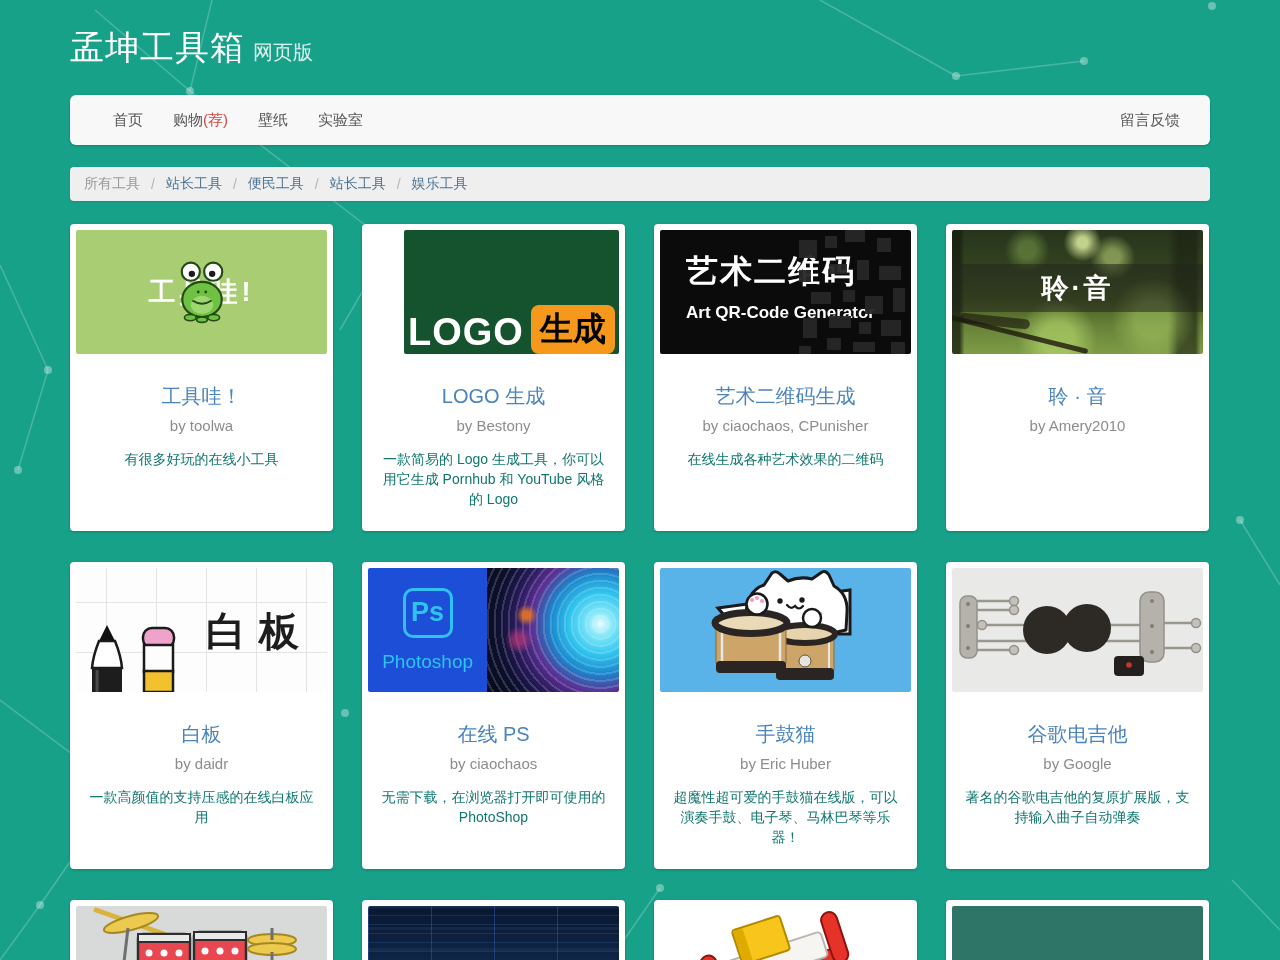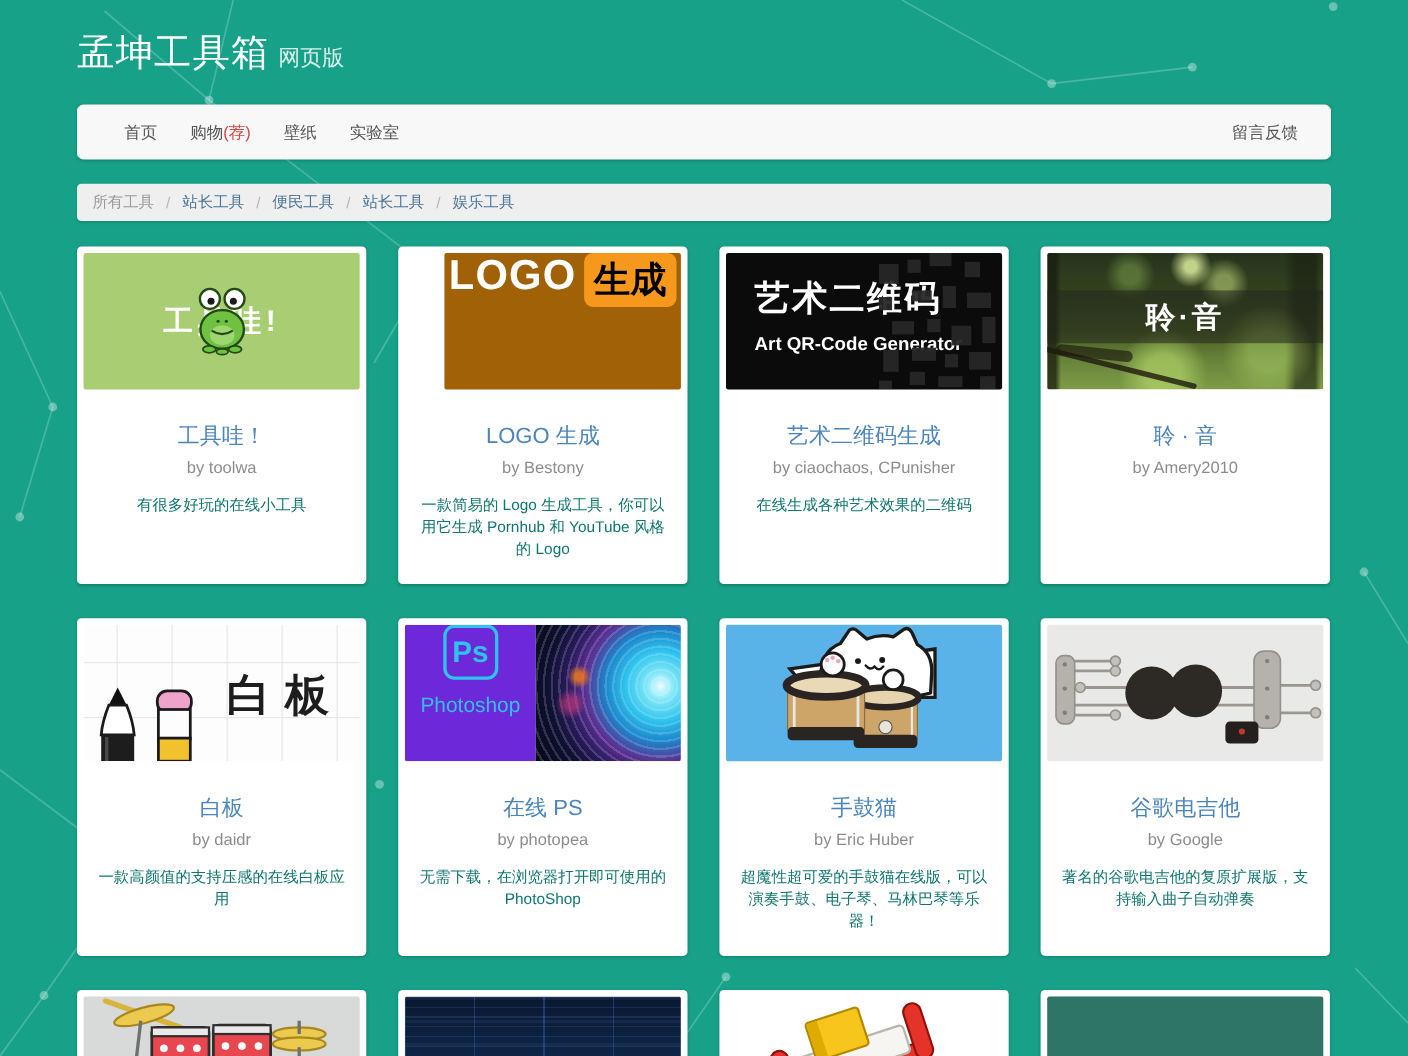--- a/index.html
+++ b/index.html
@@ -49,21 +49,21 @@
   .banner { position:relative; height:124px; border-radius:2px; overflow:hidden; }
   .card-title { margin-top:29px; font-size:20px; font-weight:400; color:#4a84bd; }
   .card-author { margin-top:7px; font-size:15px; color:#8c8c8c; }
   .card-desc { margin:16px 10px 0; font-size:14px; color:#0f766e; line-height:1.42; }
 
   
   .b-toolwa { background:#A8CD73; display:flex; align-items:center; justify-content:center; gap:16px; }
   .toolwa-text { color:#fff; font-size:27px; font-weight:bold; letter-spacing:4px; }
 
   
-  .b-logo { background:#a16207; display:flex; align-items:flex-start; justify-content:center;margin-left:36px; }
+  .b-logo { background:#14532d; display:flex; align-items:flex-end; justify-content:center;margin-left:36px; }
   .logo-white { color:#fff; font-weight:800; font-size:38px; letter-spacing:1px; }
   .logo-orange { background:#F5981C; color:#000; font-weight:800; font-size:33px;
     padding:2px 9px; border-radius:8px; margin-left:7px; }
 
   
   .b-artqr { background:#0b0b0b; text-align:left; padding:20px 0 0 26px; color:#fff; }
   .artqr-title { font-size:32px; font-weight:bold; letter-spacing:2px; }
   .artqr-sub { font-size:17px; font-weight:bold; margin-top:9px; }
   .qr-pattern { position:absolute; right:0; top:0; opacity:.95; }
 
@@ -89,22 +89,22 @@
   
   .b-board { background:#fdfdfd;
     background-image:linear-gradient(#e3e3e3 1px, transparent 1px),
                      linear-gradient(90deg,#e3e3e3 1px, transparent 1px);
     background-size:50px 50px; background-position:-20px -16px; }
   .board-text { position:absolute; left:130px; top:36px; font-size:40px; font-weight:bold;
     color:#1d1d1d; letter-spacing:13px; font-family:"DejaVu Serif","Liberation Serif",serif; }
 
   
   .b-ps { display:flex; text-align:left; }
-  .ps-left { width:47.5%; height:100%; background:#6d28d9; display:flex; flex-direction:column;
-    align-items:center; justify-content:flex-start; gap:13px; }
+  .ps-left { width:47.5%; height:100%; background:#1d4ed8; display:flex; flex-direction:column;
+    align-items:center; justify-content:center; gap:13px; }
   .ps-box { width:50px; height:50px; border:3px solid #2FC2F0; border-radius:10px;
     color:#2FC2F0; font-size:27px; font-weight:bold; display:flex; align-items:center; justify-content:center; }
   .ps-word { color:#2FC2F0; font-size:19px; }
   .ps-right { flex:1; height:100%; background:
     radial-gradient(circle at 30% 38%, rgba(235,120,30,.85) 0 3%, transparent 9%),
     radial-gradient(circle at 24% 58%, rgba(205,60,125,.6) 0 4%, transparent 11%),
     repeating-radial-gradient(circle at 86% 45%, rgba(255,255,255,.16) 0 2px, transparent 2px 7px),
     radial-gradient(circle at 86% 45%, #eafcff 0%, #7fe6f8 10%, #2fc4ee 24%, #1b86cc 38%, #5b2f93 52%, #2a1a5e 64%, #0d1030 78%, #070a18 100%); }
 
   
@@ -290,21 +290,21 @@
 
     <article class="card">
       <div class="banner b-ps">
         <div class="ps-left">
           <div class="ps-box">Ps</div>
           <div class="ps-word">Photoshop</div>
         </div>
         <div class="ps-right"></div>
       </div>
       <h3 class="card-title">在线 PS</h3>
-      <div class="card-author">by photopea</div>
+      <div class="card-author">by ciaochaos</div>
       <p class="card-desc">无需下载，在浏览器打开即可使用的 PhotoShop</p>
     </article>
 
     <article class="card">
       <div class="banner b-bongo">
         <svg width="251" height="124" viewBox="0 0 251 124" style="left:0;top:0">
           <polygon points="58,40 190,22 190,66 80,66" fill="#fff" stroke="#1a1a1a" stroke-width="3"></polygon>
           <path d="M86,56 Q84,24 104,17 L112,5 Q116,2 120,6 L128,13 Q140,8 152,11 L162,4 Q166,2 169,7 L174,18 Q188,26 187,44 L186,62 Q140,74 86,62 Z" fill="#fff" stroke="#1a1a1a" stroke-width="3" stroke-linejoin="round"></path>
           <circle cx="120" cy="33" r="2.7" fill="#1a1a1a"></circle>
           <circle cx="142" cy="32" r="2.7" fill="#1a1a1a"></circle>

